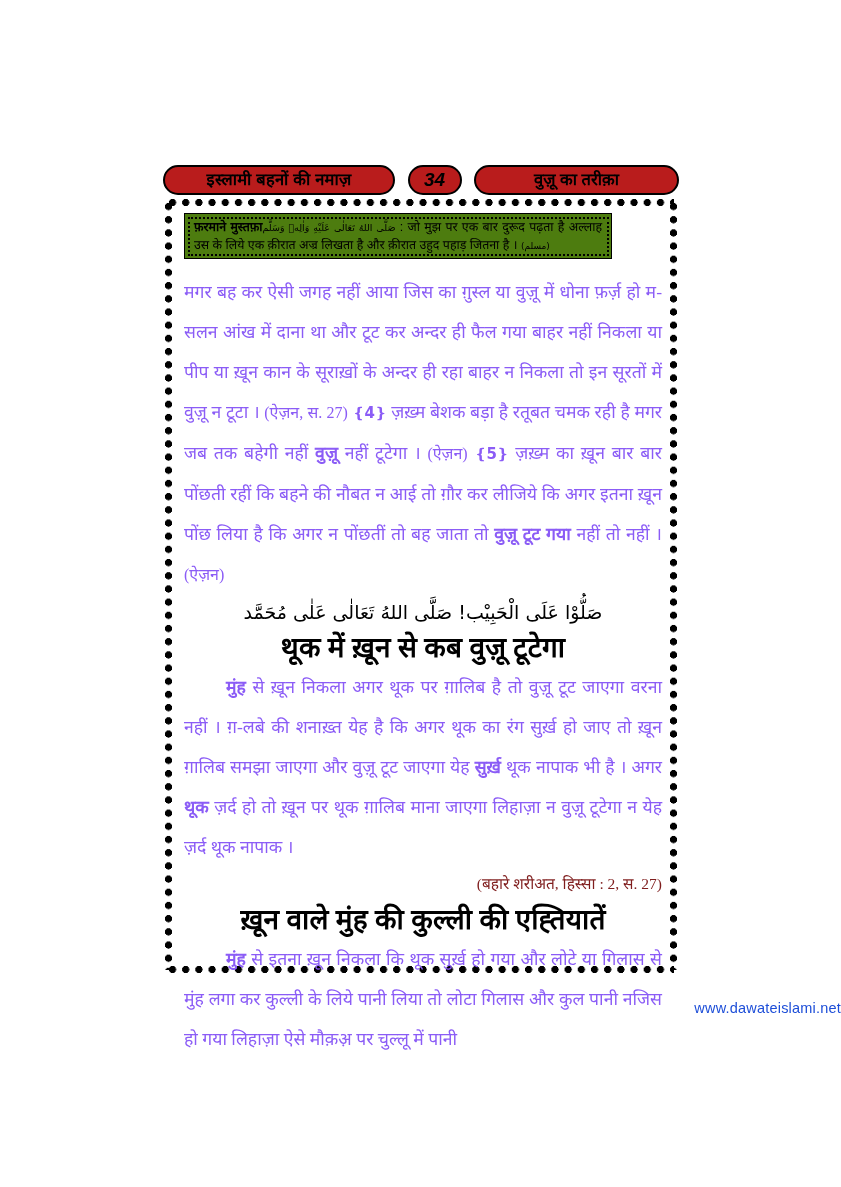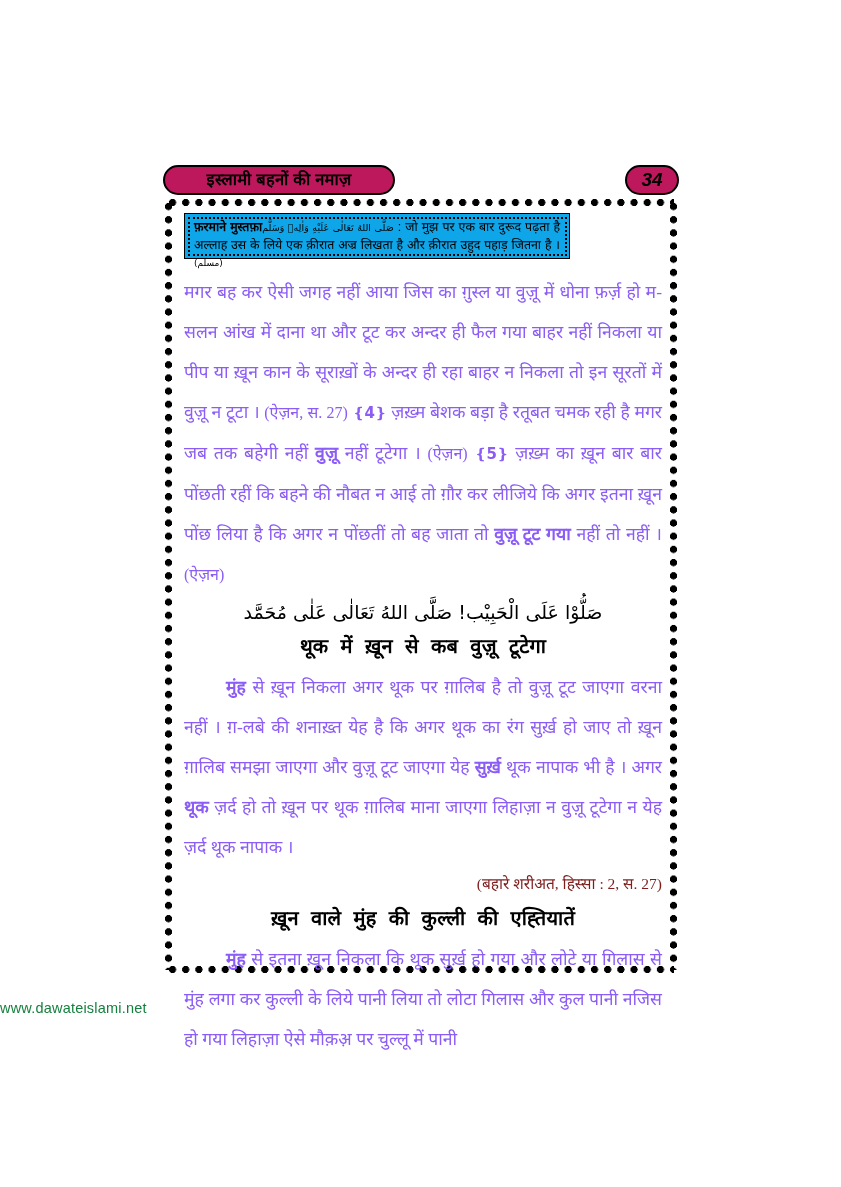--- a/index.html
+++ b/index.html
@@ -37,21 +37,21 @@
     justify-content: space-between;
   }
   .pill {
     border: 2.2px solid #000;
     border-radius: 18px;
     height: 30px;
     display: flex;
     align-items: center;
     justify-content: center;
     box-sizing: border-box;
-    background: #be185d;
+    background: #b91c1c;
     font-family: "Liberation Sans", "DejaVu Sans", sans-serif;
   }
   .pill-left {
     width: 232px;
     padding: 0 10px;
   }
   .pill-left .ptext {
     font-size: 16.5px;
     font-weight: 700;
     letter-spacing: .2px;
@@ -113,25 +113,25 @@
     background-repeat: repeat-y;
   }
   .bead-v.left { left: -4px; }
   .bead-v.right { right: -4px; }
 
   
   .hadith-box {
     position: absolute;
     left: 184px;
     top: 213px;
-    width: 386px;
+    width: 428px;
     height: 46px;
     box-sizing: border-box;
     border: 1.3px solid #000;
-    background: #0ea5e9;
+    background: #4d7c0f;
   }
   .hadith-box::before {
     content: "";
     position: absolute;
     left: 2.5px; top: 2.5px; right: 2.5px; bottom: 2.5px;
     border: 2.6px dotted #000;
     pointer-events: none;
   }
   .hadith-inner {
     position: absolute;
@@ -192,22 +192,22 @@
     font-size: 19px;
     line-height: 34px;
     font-weight: 400;
     color: #000;
   }
 
   
   h2.sec-head {
     margin: 0;
     text-align: center;
-    font-family: Liberation Mono, monospace;
-    font-size: 20px;
+    font-family: Liberation Serif, serif;
+    font-size: 28px;
     font-weight: 700;
     line-height: 38px;
     color: #000;
     letter-spacing: .2px;
   }
 
   
   p.source {
     margin: 0;
     text-align: right;
@@ -216,38 +216,41 @@
     line-height: 34px;
     color: #7f1d1d;
   }
 
   
   .footer {
     position: absolute;
     left: 0;
     top: 1000px;
     width: 841px;
-    text-align: left;
+    text-align: right;
     font-family: "Liberation Sans", "DejaVu Sans", sans-serif;
     font-size: 14.5px;
-    color: #15803d;
+    color: #1d4ed8;
     letter-spacing: .2px;
   }
 </style>
 </head>
 <body>
 
 <div class="page">
 
   <div class="header-row">
     <div class="pill pill-left">
       <span class="ptext">इस्लामी बहनों की नमाज़</span>
     </div>
     <div class="pill pill-page">
       <span class="ptext">34</span>
+    </div>
+    <div class="pill pill-right">
+      <span class="ptext">वुज़ू का तरीक़ा</span>
     </div>
   </div>
 
   <div class="frame">
     <div class="bead-h top"></div>
     <div class="bead-h bottom"></div>
     <div class="bead-v left"></div>
     <div class="bead-v right"></div>
   </div>
 

